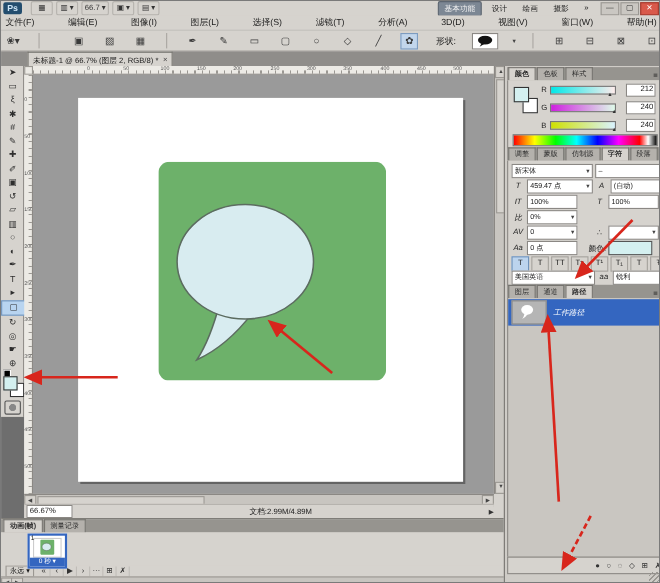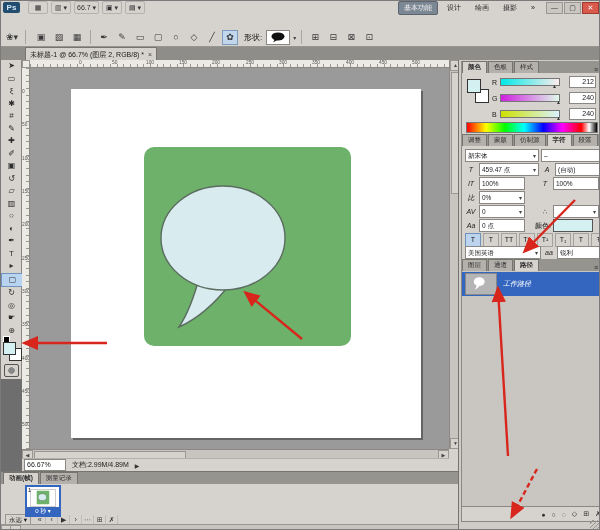--- a/index.html
+++ b/index.html
@@ -1,19 +1,19 @@
 <!DOCTYPE html>
 <html style="--fg: #d4f0f0; --sel: #3466c0;"><head>
 <meta charset="utf-8">
 <style>
   html,body{margin:0;padding:0;}
   #app{position:relative;width:600px;height:530px;background:#d6d3ce;
        font-family:"Liberation Sans","DejaVu Sans",sans-serif;color:#1a1a1a;
        overflow:hidden;border:1px solid #7a7a7a;box-sizing:border-box;}
-  .abs{position:absolute;box-sizing:border-box;}
+  .abs{position:absolute;box-sizing:border-box;justify-content:space-between;}
   
   .titlebar{left:0;top:0;width:600px;height:13px;background:#d6d3ce;display:flex;align-items:center;}
   .pslogo{width:17px;height:11px;margin-left:2px;background:#234d6e;color:#cfe6f7;font-size:8px;
           font-weight:bold;display:flex;align-items:center;justify-content:center;border-radius:2px;}
   .tb-icons{display:flex;gap:3px;margin-left:8px;}
   .tb-icon{height:11px;min-width:14px;padding:0 2px;font-size:7px;line-height:11px;text-align:center;
            color:#333;background:#d6d3ce;border:1px solid #b5b2ad;border-radius:2px;}
   .ws-group{margin-left:auto;display:flex;gap:4px;align-items:center;margin-right:6px;}
   .ws-btn{font-size:7px;padding:1px 5px;border-radius:2px;color:#222;}
   .ws-btn.active{background:#7c8794;color:#f2f2f2;border:1px solid #5c6570;}
@@ -160,20 +160,34 @@
       <span class="ws-btn">摄影</span>
       <span class="ws-btn">»</span>
     </div>
     <div class="win-btns">
       <span class="win-btn">—</span>
       <span class="win-btn">▢</span>
       <span class="win-btn close">✕</span>
     </div>
   </div>
 
+  <div class="abs menubar">
+
+  <span class="menu-item">文件(F)</span>
+      <span class="menu-item">编辑(E)</span>
+      <span class="menu-item">图像(I)</span>
+      <span class="menu-item">图层(L)</span>
+      <span class="menu-item">选择(S)</span>
+      <span class="menu-item">滤镜(T)</span>
+      <span class="menu-item">分析(A)</span>
+      <span class="menu-item">3D(D)</span>
+      <span class="menu-item">视图(V)</span>
+      <span class="menu-item">窗口(W)</span>
+      <span class="menu-item">帮助(H)</span>
+    </div>
 
   <div class="abs optionsbar">
     <span class="opt-icon">❀▾</span>
     <span class="opt-sep"></span>
     <div style="display:flex;gap:1px;"></div>
     <span class="opt-icon">▣</span>
     <span class="opt-icon">▨</span>
     <span class="opt-icon">▦</span>
     <span class="opt-sep"></span>
     <span class="opt-icon">✒</span>

